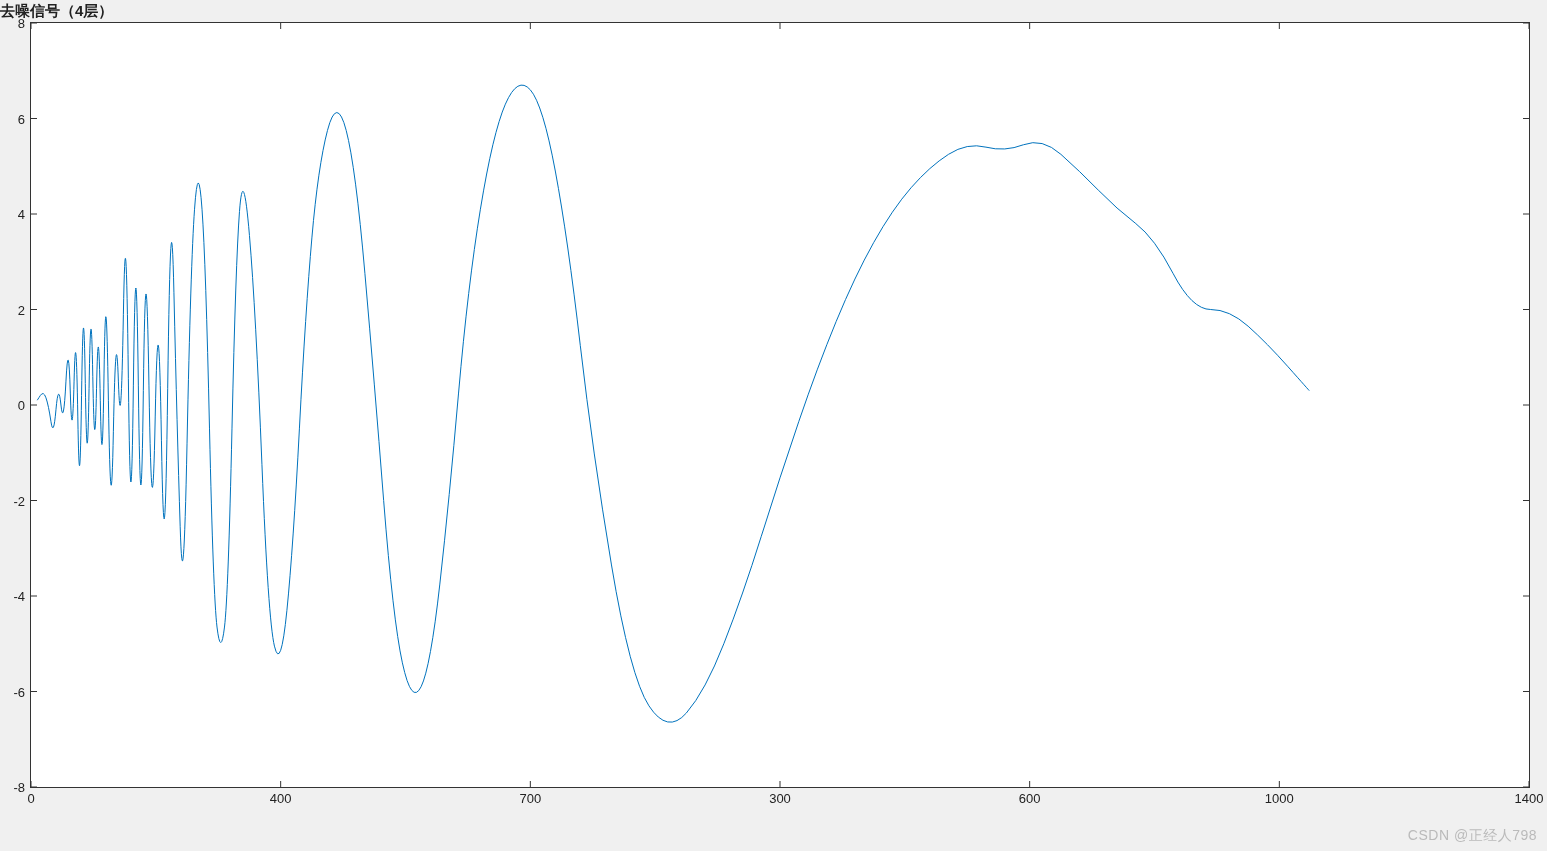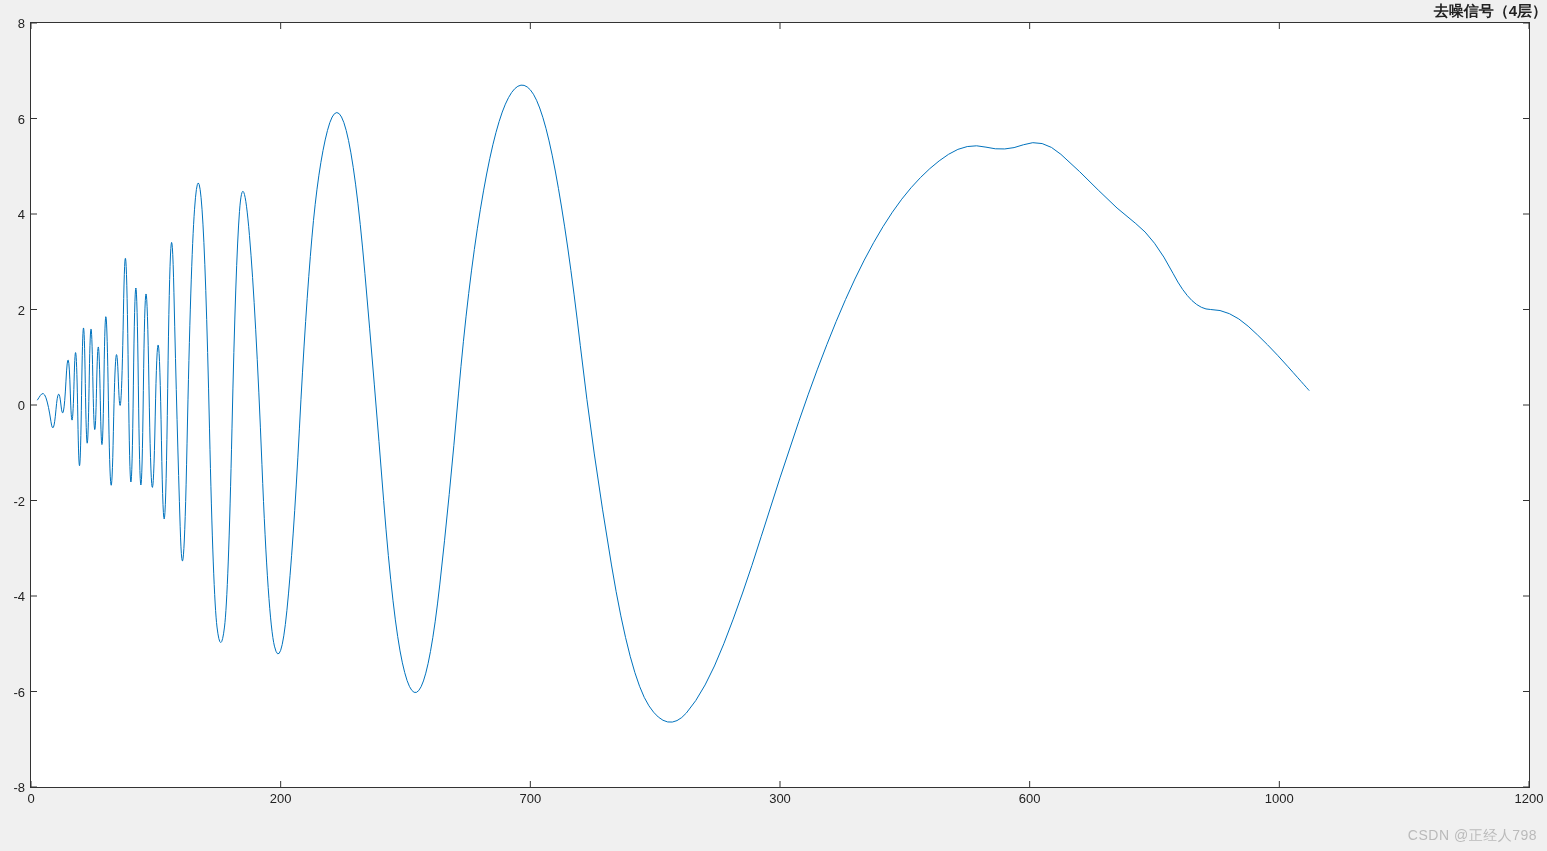--- a/index.html
+++ b/index.html
@@ -16,21 +16,21 @@
   .figure {
     position: relative;
     width: 1547px;
     height: 851px;
   }
   .title {
     position: absolute;
     top: 2px;
     left: 0;
     width: 100%;
-    text-align: right;
+    text-align: left;
     font-weight: bold;
     font-size: 15px;
   }
   .axes {
     position: absolute;
     left: 30px;
     top: 22px;
     width: 1498px;
     height: 764px;
     background: #ffffff;
@@ -70,26 +70,26 @@
     <div class="tick y" style="top:12.5%">6</div>
     <div class="tick y" style="top:25%">4</div>
     <div class="tick y" style="top:37.5%">2</div>
     <div class="tick y" style="top:50%">0</div>
     <div class="tick y" style="top:62.5%">-2</div>
     <div class="tick y" style="top:75%">-4</div>
     <div class="tick y" style="top:87.5%">-6</div>
     <div class="tick y" style="top:100%">-8</div>
 
     <div class="tick x" style="left:0%">0</div>
-    <div class="tick x" style="left:16.6667%">200</div>
+    <div class="tick x" style="left:16.6667%">400</div>
     <div class="tick x" style="left:33.3333%">700</div>
     <div class="tick x" style="left:50%">300</div>
     <div class="tick x" style="left:66.6667%">600</div>
     <div class="tick x" style="left:83.3333%">1000</div>
-    <div class="tick x" style="left:100%">1200</div>
+    <div class="tick x" style="left:100%">1400</div>
 
     <svg viewBox="0 0 1498 764" preserveAspectRatio="none">
       <g id="ticks-g">
           <line x1="0" y1="764" x2="0" y2="758" stroke="#333"></line>
           <line x1="0" y1="0" x2="0" y2="6" stroke="#333"></line>
           <line x1="249.66666666666666" y1="764" x2="249.66666666666666" y2="758" stroke="#333"></line>
           <line x1="249.66666666666666" y1="0" x2="249.66666666666666" y2="6" stroke="#333"></line>
           <line x1="499.3333333333333" y1="764" x2="499.3333333333333" y2="758" stroke="#333"></line>
           <line x1="499.3333333333333" y1="0" x2="499.3333333333333" y2="6" stroke="#333"></line>
           <line x1="749" y1="764" x2="749" y2="758" stroke="#333"></line>

